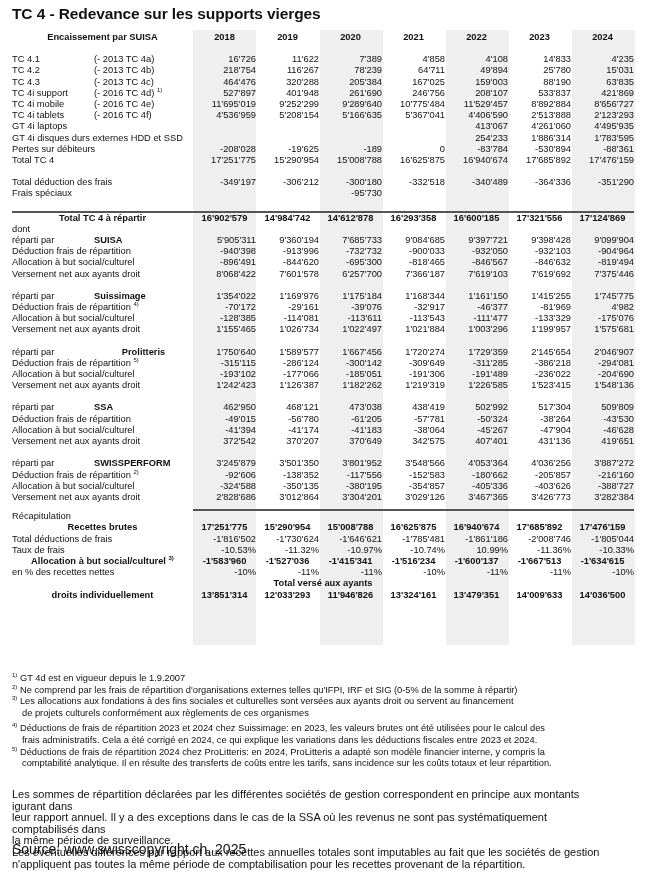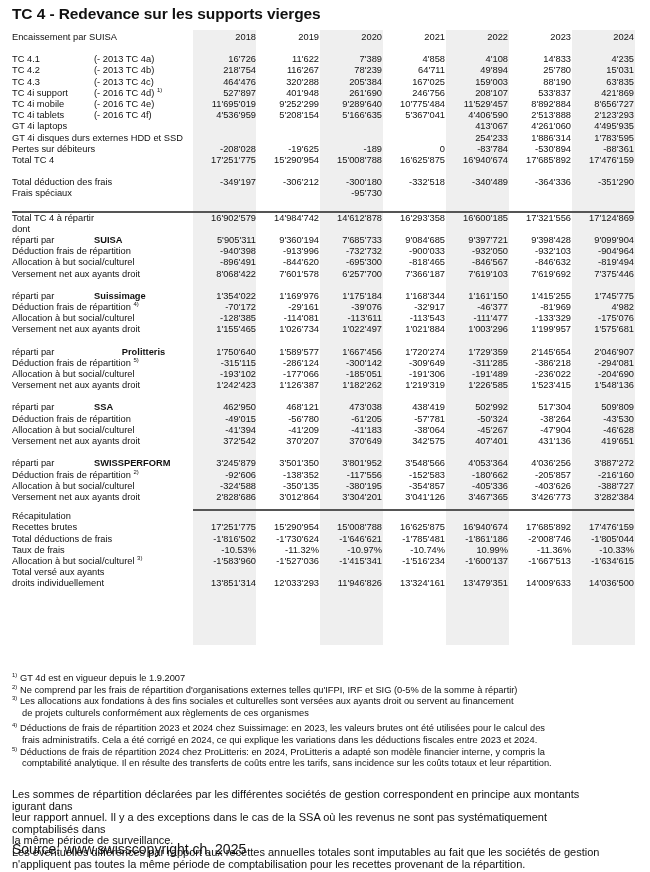--- a/index.html
+++ b/index.html
@@ -4,21 +4,21 @@
 <style>
   html, body { margin: 0; padding: 0; background: #ffffff; }
   body { width: 650px; height: 872px; overflow: hidden; font-family: "Liberation Sans", sans-serif; color: #111; position: relative; }
   .title { position: absolute; left: 12px; top: 5px; font-size: 15.5px; font-weight: bold; letter-spacing: -0.1px; }
   .shade { position: absolute; top: 30px; height: 615px; width: 63px; background: #efefef; }
   table.data { position: absolute; left: 12px; top: 32px; border-collapse: collapse; font-size: 9.3px; table-layout: fixed; }
   table.data td { padding: 0; height: 11.2px; line-height: 11.2px; white-space: nowrap; }
   td.lab { width: 82px; }
   td.sub { width: 99px; }
   td.num { width: 63px; text-align: right; padding-right: 0px; }
-  tr.b td { font-weight: normal; }
+  tr.b td { font-weight: bold; text-align: center; }
   tr.gap td { height: 11px; }
   tr.gapS td { height: 6px; }
   tr.sep td { height: 0; border-top: 2px solid #555; }
   tr.sepN td.lab, tr.sepN td.sub { border-top: none; }
   sup { font-size: 6px; vertical-align: top; line-height: 6px; position: relative; top: -1px; }
   .foot { position: absolute; left: 12px; font-size: 9.3px; line-height: 11.6px; }
   .foot .ind { padding-left: 10px; }
   .notes { position: absolute; left: 12px; top: 789px; font-size: 11px; line-height: 11.6px; width: 600px; }
   .src { position: absolute; left: 12px; top: 841px; font-size: 14px; }
 </style>
@@ -400,21 +400,21 @@
         <td class="num">-56'780</td>
         <td class="num">-61'205</td>
         <td class="num">-57'781</td>
         <td class="num">-50'324</td>
         <td class="num">-38'264</td>
         <td class="num">-43'530</td>
       </tr>
       <tr>
         <td class="lab" colspan="2"><span>Allocation à but social/culturel</span></td>
         <td class="num">-41'394</td>
-        <td class="num">-41'209</td>
+        <td class="num">-41'174</td>
         <td class="num">-41'183</td>
         <td class="num">-38'064</td>
         <td class="num">-45'267</td>
         <td class="num">-47'904</td>
         <td class="num">-46'628</td>
       </tr>
       <tr>
         <td class="lab" colspan="2"><span>Versement net aux ayants droit</span></td>
         <td class="num">372'542</td>
         <td class="num">370'207</td>
@@ -464,21 +464,21 @@
         <td class="num">-354'857</td>
         <td class="num">-405'336</td>
         <td class="num">-403'626</td>
         <td class="num">-388'727</td>
       </tr>
       <tr>
         <td class="lab" colspan="2"><span>Versement net aux ayants droit</span></td>
         <td class="num">2'828'686</td>
         <td class="num">3'012'864</td>
         <td class="num">3'304'201</td>
-        <td class="num">3'041'126</td>
+        <td class="num">3'029'126</td>
         <td class="num">3'467'365</td>
         <td class="num">3'426'773</td>
         <td class="num">3'282'384</td>
       </tr>
       <tr class="gapS">
         <td></td>
         <td></td>
         <td></td>
         <td></td>
         <td></td>
@@ -533,20 +533,30 @@
       </tr>
       <tr class="b">
         <td class="lab" colspan="2"><span>Allocation à but social/culturel</span> <sup>3)</sup></td>
         <td class="num">-1'583'960</td>
         <td class="num">-1'527'036</td>
         <td class="num">-1'415'341</td>
         <td class="num">-1'516'234</td>
         <td class="num">-1'600'137</td>
         <td class="num">-1'667'513</td>
         <td class="num">-1'634'615</td>
+      </tr>
+      <tr>
+        <td class="lab" colspan="2"><span>en % des recettes nettes</span></td>
+        <td class="num">-10%</td>
+        <td class="num">-11%</td>
+        <td class="num">-11%</td>
+        <td class="num">-10%</td>
+        <td class="num">-11%</td>
+        <td class="num">-11%</td>
+        <td class="num">-10%</td>
       </tr>
       <tr class="b">
         <td class="lab" colspan="9">Total versé aux ayants</td>
       </tr>
       <tr class="b">
         <td class="lab" colspan="2">droits individuellement</td>
         <td class="num">13'851'314</td>
         <td class="num">12'033'293</td>
         <td class="num">11'946'826</td>
         <td class="num">13'324'161</td>

